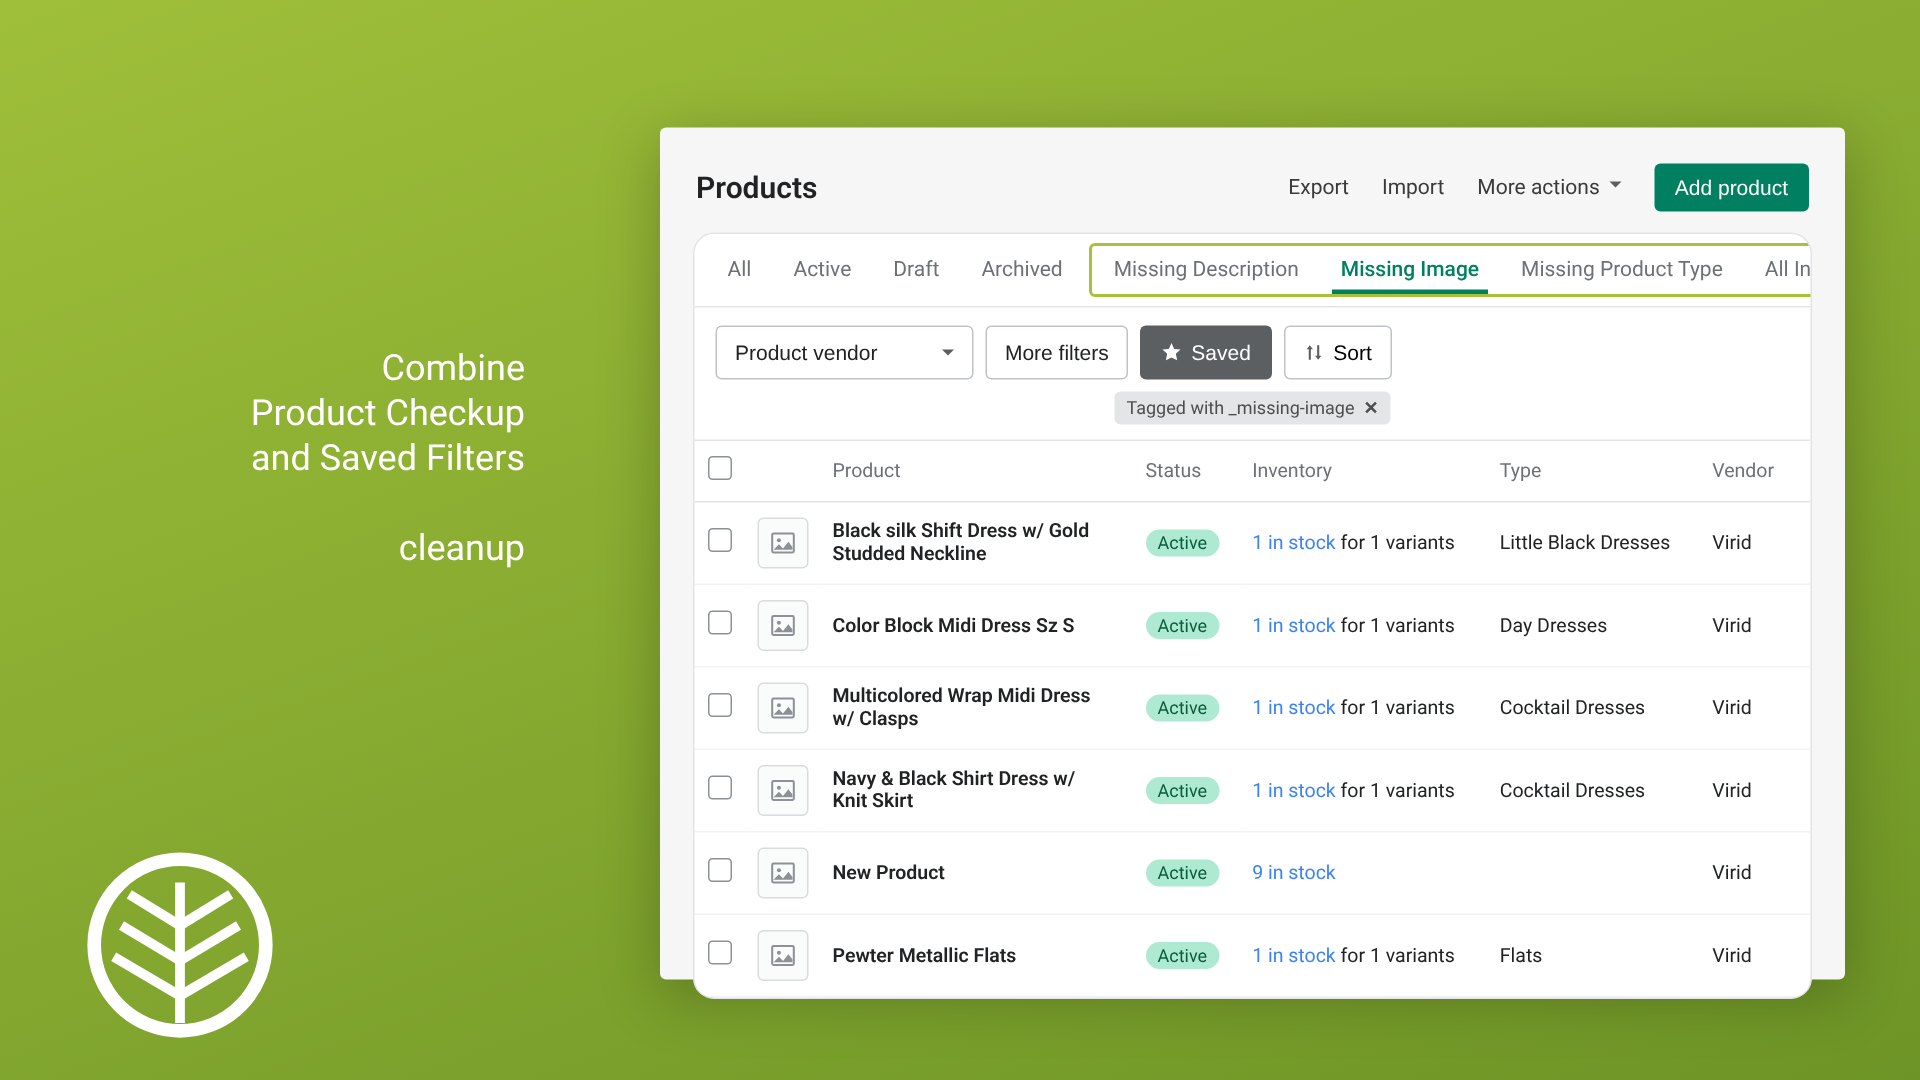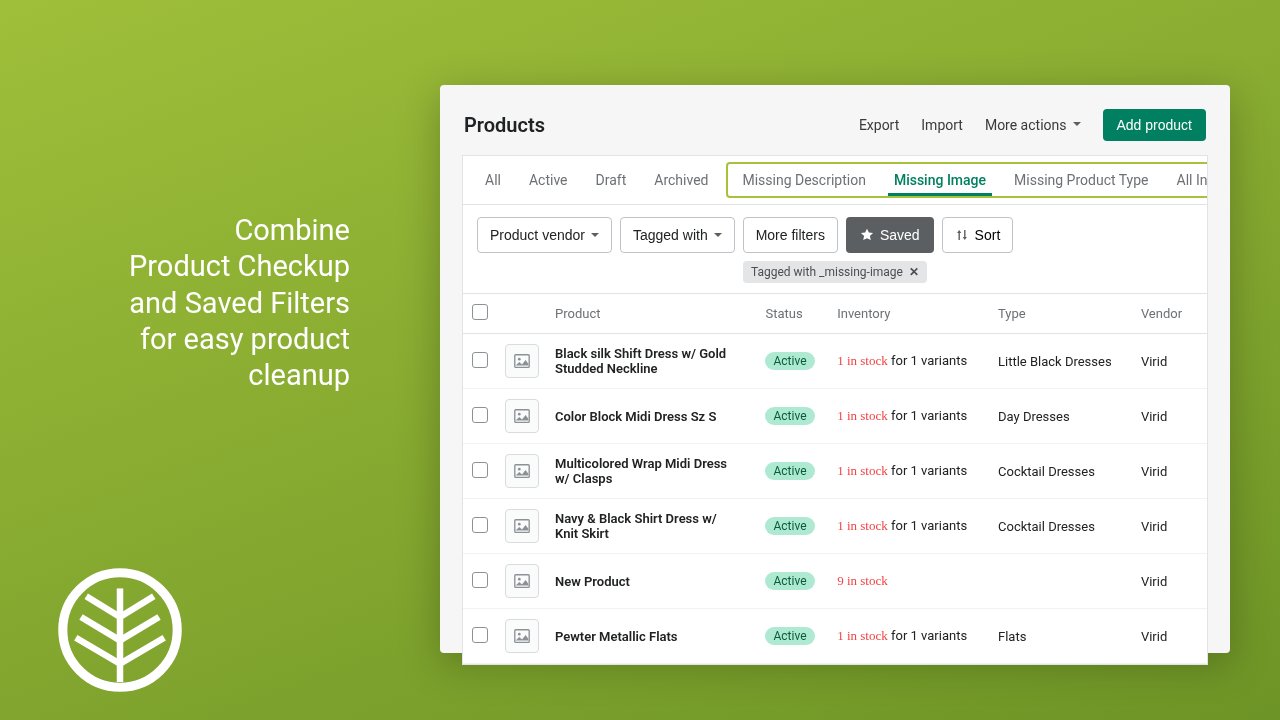--- a/index.html
+++ b/index.html
@@ -1,73 +1,73 @@
 <!DOCTYPE html>
 <html><head>
 <meta charset="utf-8">
 <style>
   * { box-sizing: border-box; margin: 0; padding: 0; }
   body { width: 1280px; height: 720px; font-family: -apple-system, "Segoe UI", Roboto, sans-serif; overflow: hidden; position: relative; }
   .bg { width: 1280px; height: 720px; background: linear-gradient(160deg, #9fbf3a 0%, #6d9426 100%); position: absolute; }
-  .promo-text { position: absolute; left: 40px; top: 212px; width: 310px; text-align: right; color: #fff; font-size: 29px; line-height: 1.25; font-weight: 400; }
+  .promo-text { position: absolute; left: 40px; top: 230px; width: 310px; text-align: right; color: #fff; font-size: 24px; line-height: 1.25; font-weight: 400; }
   .logo { position: absolute; left: 55px; bottom: 25px; width: 130px; height: 130px; }
 
   .panel { position: absolute; left: 440px; top: 85px; width: 790px; height: 568px; background: #f6f6f7; border-radius: 4px; box-shadow: 0 10px 40px rgba(0,0,0,.25); }
 
   .header-row { display: flex; align-items: center; padding: 24px 24px 14px 24px; }
   .page-title { font-size: 20px; font-weight: 600; color: #202223; flex: 1; }
   .hdr-link { font-size: 14px; color: #3a3a3a; margin-left: 22px; cursor: pointer; }
   .hdr-link.caret::after { content: ""; display: inline-block; margin-left: 6px; border: 4px solid transparent; border-top-color: #5c5f62; vertical-align: middle; }
   .add-btn { margin-left: 22px; background: #008060; color: #fff; border: none; padding: 8px 14px; border-radius: 4px; font-size: 14px; font-weight: 500; cursor: pointer; }
 
-  .card { margin: 0 22px; background: #fff; border: 1px solid #e1e3e5; border-radius: 0; overflow: hidden; }
+  .card { margin: 0 22px; background: #fff; border: 1px solid #e1e3e5; border-radius: 14px; overflow: hidden; }
 
   .tabs { display: flex; align-items: center; border-bottom: 1px solid #e1e3e5; padding: 0 8px; }
   .tab { padding: 14px 14px; font-size: 14px; color: #6d7175; cursor: pointer; position: relative; white-space: nowrap; }
   .tab.active { color: #008060; font-weight: 500; }
   .tab.active::after { content: ""; position: absolute; left: 8px; right: 8px; bottom: 0; height: 3px; background: #008060; }
   .tab-box { border: 2px solid #a7c23a; border-radius: 4px; display: flex; margin: 6px 0 6px 4px; }
   .tab-box .tab { padding: 8px 14px; }
 
   .filter-row { display: flex; gap: 8px; padding: 12px 14px 8px 14px; align-items: center; }
   .search-wrap { flex: 1; display: flex; align-items: center; border: 1px solid #bfc3c7; border-radius: 4px; height: 36px; padding: 0 10px; color: #6d7175; }
   .search-wrap svg { width: 16px; height: 16px; margin-right: 8px; flex-shrink: 0; }
   .search-input { border: none; outline: none; font-size: 14px; color: #202223; width: 100%; }
   .search-input::placeholder { color: #6d7175; }
-  .fbtn { height: 36px; padding: 0 12px; border: 1px solid #bfc3c7; border-radius: 4px; background: #fff; font-size: 14px; color: #202223; display: flex; align-items: center; cursor: pointer; white-space: nowrap; }
+  .fbtn { height: 36px; padding: 0 12px; border: 1px solid #bfc3c7; border-radius: 4px; background: #fff; font-size: 14px; color: #202223; display: flex; align-items: center; cursor: pointer; white-space: nowrap; gap: 37px; }
   .fbtn .chev { margin-left: 6px; border: 4px solid transparent; border-top-color: #5c5f62; margin-top: 4px; }
   .saved-btn { height: 36px; padding: 0 14px; border: none; border-radius: 4px; background: #5c5f62; color: #fff; font-size: 14px; font-weight: 500; display: flex; align-items: center; cursor: pointer; }
   .saved-btn .star { margin-right: 6px; }
   .sort-btn { height: 36px; padding: 0 12px; border: 1px solid #bfc3c7; border-radius: 4px; background: #fff; font-size: 14px; display: flex; align-items: center; cursor: pointer; }
 
   .tag-row { padding: 0 14px 10px 14px; text-align: center; }
   .tag { display: inline-flex; align-items: center; background: #e4e5e7; color: #4b4f52; font-size: 12px; padding: 4px 8px; border-radius: 4px; }
   .tag .x { margin-left: 6px; cursor: pointer; font-weight: bold; }
 
   table { width: 100%; border-collapse: collapse; font-size: 13px; }
   thead th { text-align: left; font-weight: 400; color: #6d7175; padding: 10px 8px; border-top: 1px solid #e1e3e5; border-bottom: 1px solid #e1e3e5; white-space: nowrap; }
   tbody td { padding: 10px 8px; border-bottom: 1px solid #f1f2f3; vertical-align: middle; color: #202223; }
   th.chk, td.chk { width: 34px; text-align: center; }
   td.thumb { width: 46px; }
   .thumb-box { width: 34px; height: 34px; border: 1px solid #d9dbdd; border-radius: 4px; display: flex; align-items: center; justify-content: center; background: #fafbfb; }
   .pname { font-weight: 600; color: #202223; max-width: 175px; }
   .badge { display: inline-block; background: #aee9d1; color: #0a5c3e; font-size: 12px; padding: 2px 8px; border-radius: 10px; }
-  .inv-red { color: #ef4444; font-family: Liberation Serif, serif; }
+  .inv-red { color: #3b82f6; }
   input[type=checkbox] { width: 16px; height: 16px; border: 1px solid #8c9196; border-radius: 3px; appearance: none; cursor: pointer; background: #fff; }
 </style>
 </head>
 <body>
 
 <div class="bg"></div>
 
 <div class="promo-text">
   <span>Combine</span><br>
   <span>Product Checkup</span><br>
   <span>and Saved Filters</span><br>
-  <span>for easy product</span><br>
+  <br>
   <span>cleanup</span>
 </div>
 
 <svg class="logo" viewBox="0 0 100 100">
   <circle cx="50" cy="50" r="44" fill="none" stroke="#fff" stroke-width="7"></circle>
   <line x1="50" y1="18" x2="50" y2="90" stroke="#fff" stroke-width="5"></line>
   <line x1="50" y1="40" x2="24" y2="24" stroke="#fff" stroke-width="5"></line>
   <line x1="50" y1="40" x2="76" y2="24" stroke="#fff" stroke-width="5"></line>
   <line x1="50" y1="58" x2="20" y2="40" stroke="#fff" stroke-width="5"></line>
   <line x1="50" y1="58" x2="80" y2="40" stroke="#fff" stroke-width="5"></line>
@@ -96,24 +96,20 @@
         <div class="tab">Missing Description</div>
         <div class="tab active">Missing Image</div>
         <div class="tab">Missing Product Type</div>
         <div class="tab">All Incomplete Products</div>
       </div>
     </div>
 
     <div class="filter-row">
       <button class="fbtn">
           <span>Product vendor</span>
-          <span class="chev"></span>
-        </button>
-      <button class="fbtn">
-          <span>Tagged with</span>
           <span class="chev"></span>
         </button>
       <button class="fbtn">More filters</button>
       <button class="saved-btn">
         <svg class="star" width="14" height="14" viewBox="0 0 20 20" fill="#fff">
             <path d="M10 1l2.6 5.6 6 .6-4.5 4.1 1.3 6L10 14.8 4.6 17.3l1.3-6L1.4 7.2l6-.6z"></path>
           </svg>
         <span>Saved</span>
       </button>
       <button class="sort-btn">

